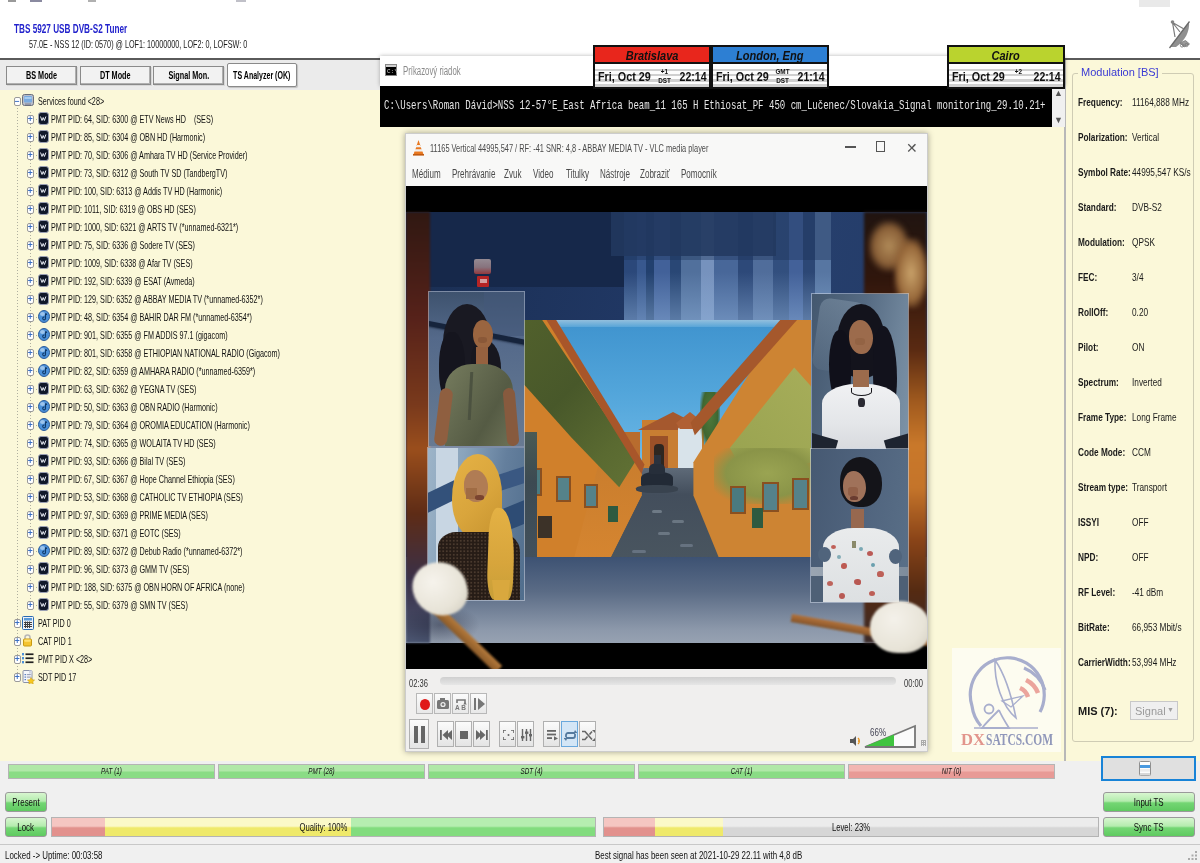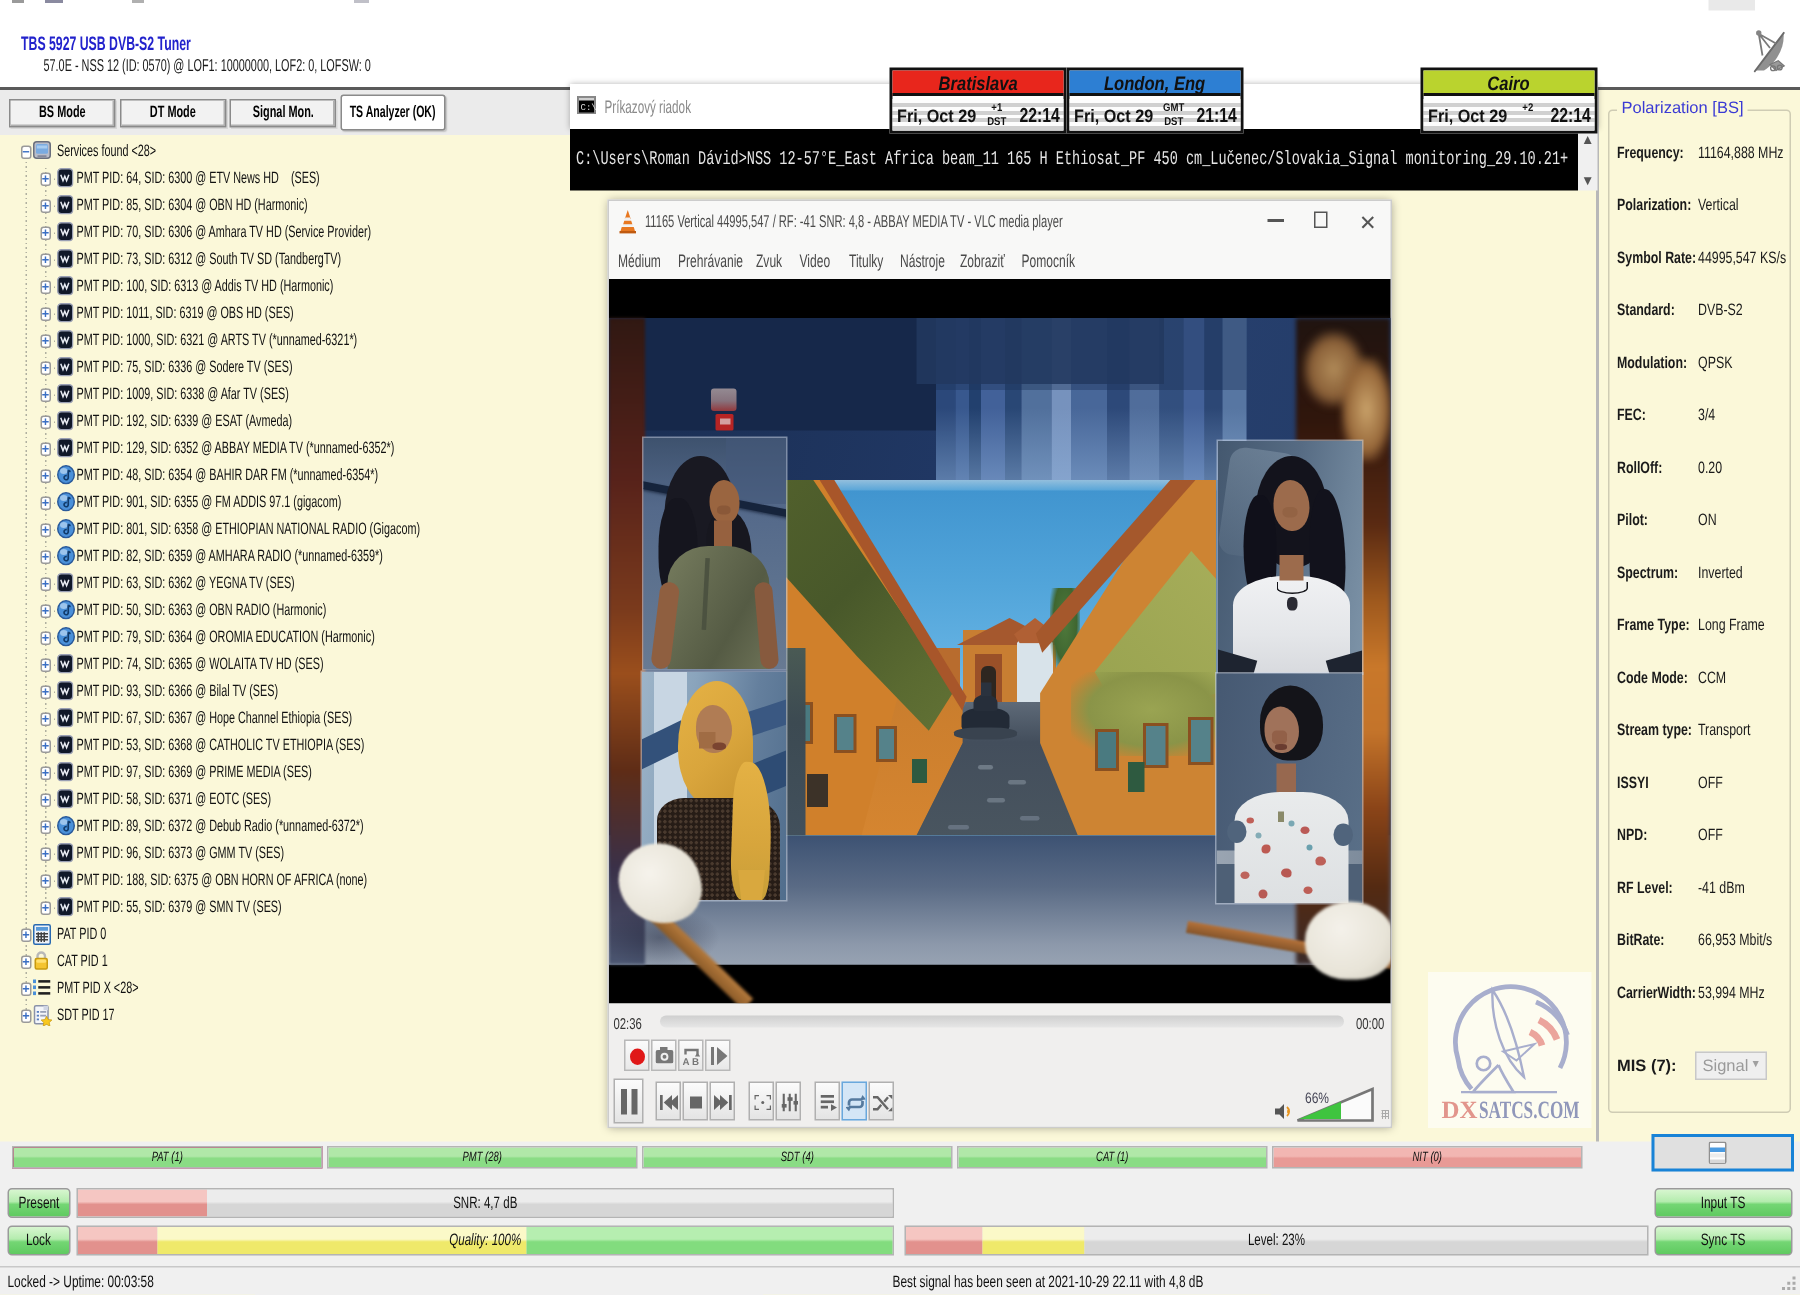--- a/index.html
+++ b/index.html
@@ -365,21 +365,21 @@
         <rect x="4.8" y="4" width="4" height="1.2"></rect>
         <rect x="4.8" y="6.5" width="4" height="1.2"></rect>
       </g>
       <path d="M9 7.5 l1.2 2.2 2.4 0.3 -1.8 1.7 0.5 2.4 -2.3-1.2 -2.2 1.2 0.4-2.4 -1.8-1.7 2.5-0.3 z" fill="#f8c820" stroke="#c89a10" stroke-width="0.5"></path>
     </svg>
 <div class="abs" style="left:38px;top:668px;height:18px;line-height:19px;font-size:11px;color:#111;white-space:pre;transform:scaleX(0.655);transform-origin:left top;">SDT PID 17</div>
 
   <div class="abs" style="left:1064px;top:60px;width:2px;height:701px;background:#b8b8b8;"></div>
   <div class="abs" style="left:1066px;top:60px;width:134px;height:701px;background:#fbf8d9;"></div>
   <div class="abs" style="left:1072px;top:73px;width:122px;height:669px;border:1px solid #cfccb4;border-radius:3px;"></div>
-  <div class="abs" style="left:1078px;top:66px;background:#fbf8d9;padding:0 3px;font-size:11px;color:#3a3ad4;">Polarization [BS]</div>
+  <div class="abs" style="left:1078px;top:66px;background:#fbf8d9;padding:0 3px;font-size:11px;color:#3a3ad4;">Modulation [BS]</div>
   <div class="abs" style="left:1078px;top:96px;font-size:11px;font-weight:bold;color:#1a1a1a;white-space:nowrap;transform:scaleX(0.75);transform-origin:left top;">Frequency:</div>
 <div class="abs" style="left:1132px;top:96px;font-size:11px;color:#1a1a1a;white-space:nowrap;transform:scaleX(0.75);transform-origin:left top;">11164,888 MHz</div>
 <div class="abs" style="left:1078px;top:131px;font-size:11px;font-weight:bold;color:#1a1a1a;white-space:nowrap;transform:scaleX(0.75);transform-origin:left top;">Polarization:</div>
 <div class="abs" style="left:1132px;top:131px;font-size:11px;color:#1a1a1a;white-space:nowrap;transform:scaleX(0.75);transform-origin:left top;">Vertical</div>
 <div class="abs" style="left:1078px;top:166px;font-size:11px;font-weight:bold;color:#1a1a1a;white-space:nowrap;transform:scaleX(0.75);transform-origin:left top;">Symbol Rate:</div>
 <div class="abs" style="left:1132px;top:166px;font-size:11px;color:#1a1a1a;white-space:nowrap;transform:scaleX(0.75);transform-origin:left top;">44995,547 KS/s</div>
 <div class="abs" style="left:1078px;top:201px;font-size:11px;font-weight:bold;color:#1a1a1a;white-space:nowrap;transform:scaleX(0.75);transform-origin:left top;">Standard:</div>
 <div class="abs" style="left:1132px;top:201px;font-size:11px;color:#1a1a1a;white-space:nowrap;transform:scaleX(0.75);transform-origin:left top;">DVB-S2</div>
 <div class="abs" style="left:1078px;top:236px;font-size:11px;font-weight:bold;color:#1a1a1a;white-space:nowrap;transform:scaleX(0.75);transform-origin:left top;">Modulation:</div>
 <div class="abs" style="left:1132px;top:236px;font-size:11px;color:#1a1a1a;white-space:nowrap;transform:scaleX(0.75);transform-origin:left top;">QPSK</div>
@@ -435,28 +435,23 @@
     </div>
 <div class="abs" style="left:1101px;top:756px;width:95px;height:25px;background:#e0e0e0;border:2.5px solid #1883d7;">
       <svg class="abs" style="left:36px;top:3px;" width="13" height="15" viewBox="0 0 13 15">
         <rect x="0.5" y="0.5" width="11" height="14" rx="1" fill="#fdfdfd" stroke="#909090"></rect>
         <rect x="1" y="4" width="10" height="3" fill="#4a9ae0"></rect>
         <rect x="1" y="8" width="10" height="2.6" fill="#ececec"></rect>
         <rect x="1" y="12" width="10" height="2.4" fill="#d8d8d8"></rect>
       </svg>
     </div>
 <div class="abs" style="left:5px;top:792px;width:42px;height:20px;border:1px solid #9a9a9a;border-radius:3px;background:linear-gradient(to bottom,#d8f6d0 0%,#b4ecae 45%,#74d674 55%,#5fca60 100%);text-align:center;line-height:18px;font-size:11px;color:#111;"><span style="display:inline-block;transform:scaleX(0.72);">Present</span></div>
-<div class="abs" style="left:51px;top:792px;width:545px;height:20px;border:1px solid #b4b4b4;background:#e8e8e8;overflow:hidden;">
-      <div class="abs" style="left:0px;top:0;width:86px;height:18px;background:linear-gradient(to bottom,#f5c6c2 0%,#f5c6c2 45%,#e2918d 55%,#e2918d 100%);"></div>
-      <div class="abs" style="left:86px;top:0;width:459px;height:18px;background:linear-gradient(to bottom,#ececec 0%,#ececec 45%,#d6d6d6 55%,#d6d6d6 100%);"></div>
-      <div class="abs" style="left:0;top:0;width:543px;height:18px;text-align:center;line-height:18px;font-size:11px;color:#111;transform:scaleX(0.7);">SNR: 4,7 dB</div>
-    </div>
 <div class="abs" style="left:1103px;top:792px;width:92px;height:20px;border:1px solid #9a9a9a;border-radius:3px;background:linear-gradient(to bottom,#d8f6d0 0%,#b4ecae 45%,#74d674 55%,#5fca60 100%);text-align:center;line-height:18px;font-size:11px;color:#111;"><span style="display:inline-block;transform:scaleX(0.72);">Input TS</span></div>
 <div class="abs" style="left:5px;top:817px;width:42px;height:20px;border:1px solid #9a9a9a;border-radius:3px;background:linear-gradient(to bottom,#d8f6d0 0%,#b4ecae 45%,#74d674 55%,#5fca60 100%);text-align:center;line-height:18px;font-size:11px;color:#111;"><span style="display:inline-block;transform:scaleX(0.72);">Lock</span></div>
-<div class="abs" style="left:51px;top:817px;width:545px;height:20px;border:1px solid #b4b4b4;background:#e8e8e8;overflow:hidden;font-style:italic;">
+<div class="abs" style="left:51px;top:817px;width:545px;height:20px;border:1px solid #b4b4b4;background:#e8e8e8;overflow:hidden;">
       <div class="abs" style="left:0px;top:0;width:53px;height:18px;background:linear-gradient(to bottom,#f5c6c2 0%,#f5c6c2 45%,#e2918d 55%,#e2918d 100%);"></div>
       <div class="abs" style="left:53px;top:0;width:246px;height:18px;background:linear-gradient(to bottom,#fbf9c8 0%,#fbf9c8 45%,#efe96a 55%,#efe96a 100%);"></div>
       <div class="abs" style="left:299px;top:0;width:245px;height:18px;background:linear-gradient(to bottom,#b6eeb0 0%,#b6eeb0 45%,#82dc7e 55%,#82dc7e 100%);"></div>
       <div class="abs" style="left:0;top:0;width:543px;height:18px;text-align:center;line-height:18px;font-size:11px;color:#111;transform:scaleX(0.7);">Quality: 100%</div>
     </div>
 <div class="abs" style="left:603px;top:817px;width:496px;height:20px;border:1px solid #b4b4b4;background:#e8e8e8;overflow:hidden;">
       <div class="abs" style="left:0px;top:0;width:51px;height:18px;background:linear-gradient(to bottom,#f5c6c2 0%,#f5c6c2 45%,#e2918d 55%,#e2918d 100%);"></div>
       <div class="abs" style="left:51px;top:0;width:68px;height:18px;background:linear-gradient(to bottom,#fbf9c8 0%,#fbf9c8 45%,#efe96a 55%,#efe96a 100%);"></div>
       <div class="abs" style="left:119px;top:0;width:376px;height:18px;background:linear-gradient(to bottom,#ececec 0%,#ececec 45%,#d6d6d6 55%,#d6d6d6 100%);"></div>
       <div class="abs" style="left:0;top:0;width:494px;height:18px;text-align:center;line-height:18px;font-size:11px;color:#111;transform:scaleX(0.7);">Level: 23%</div>

